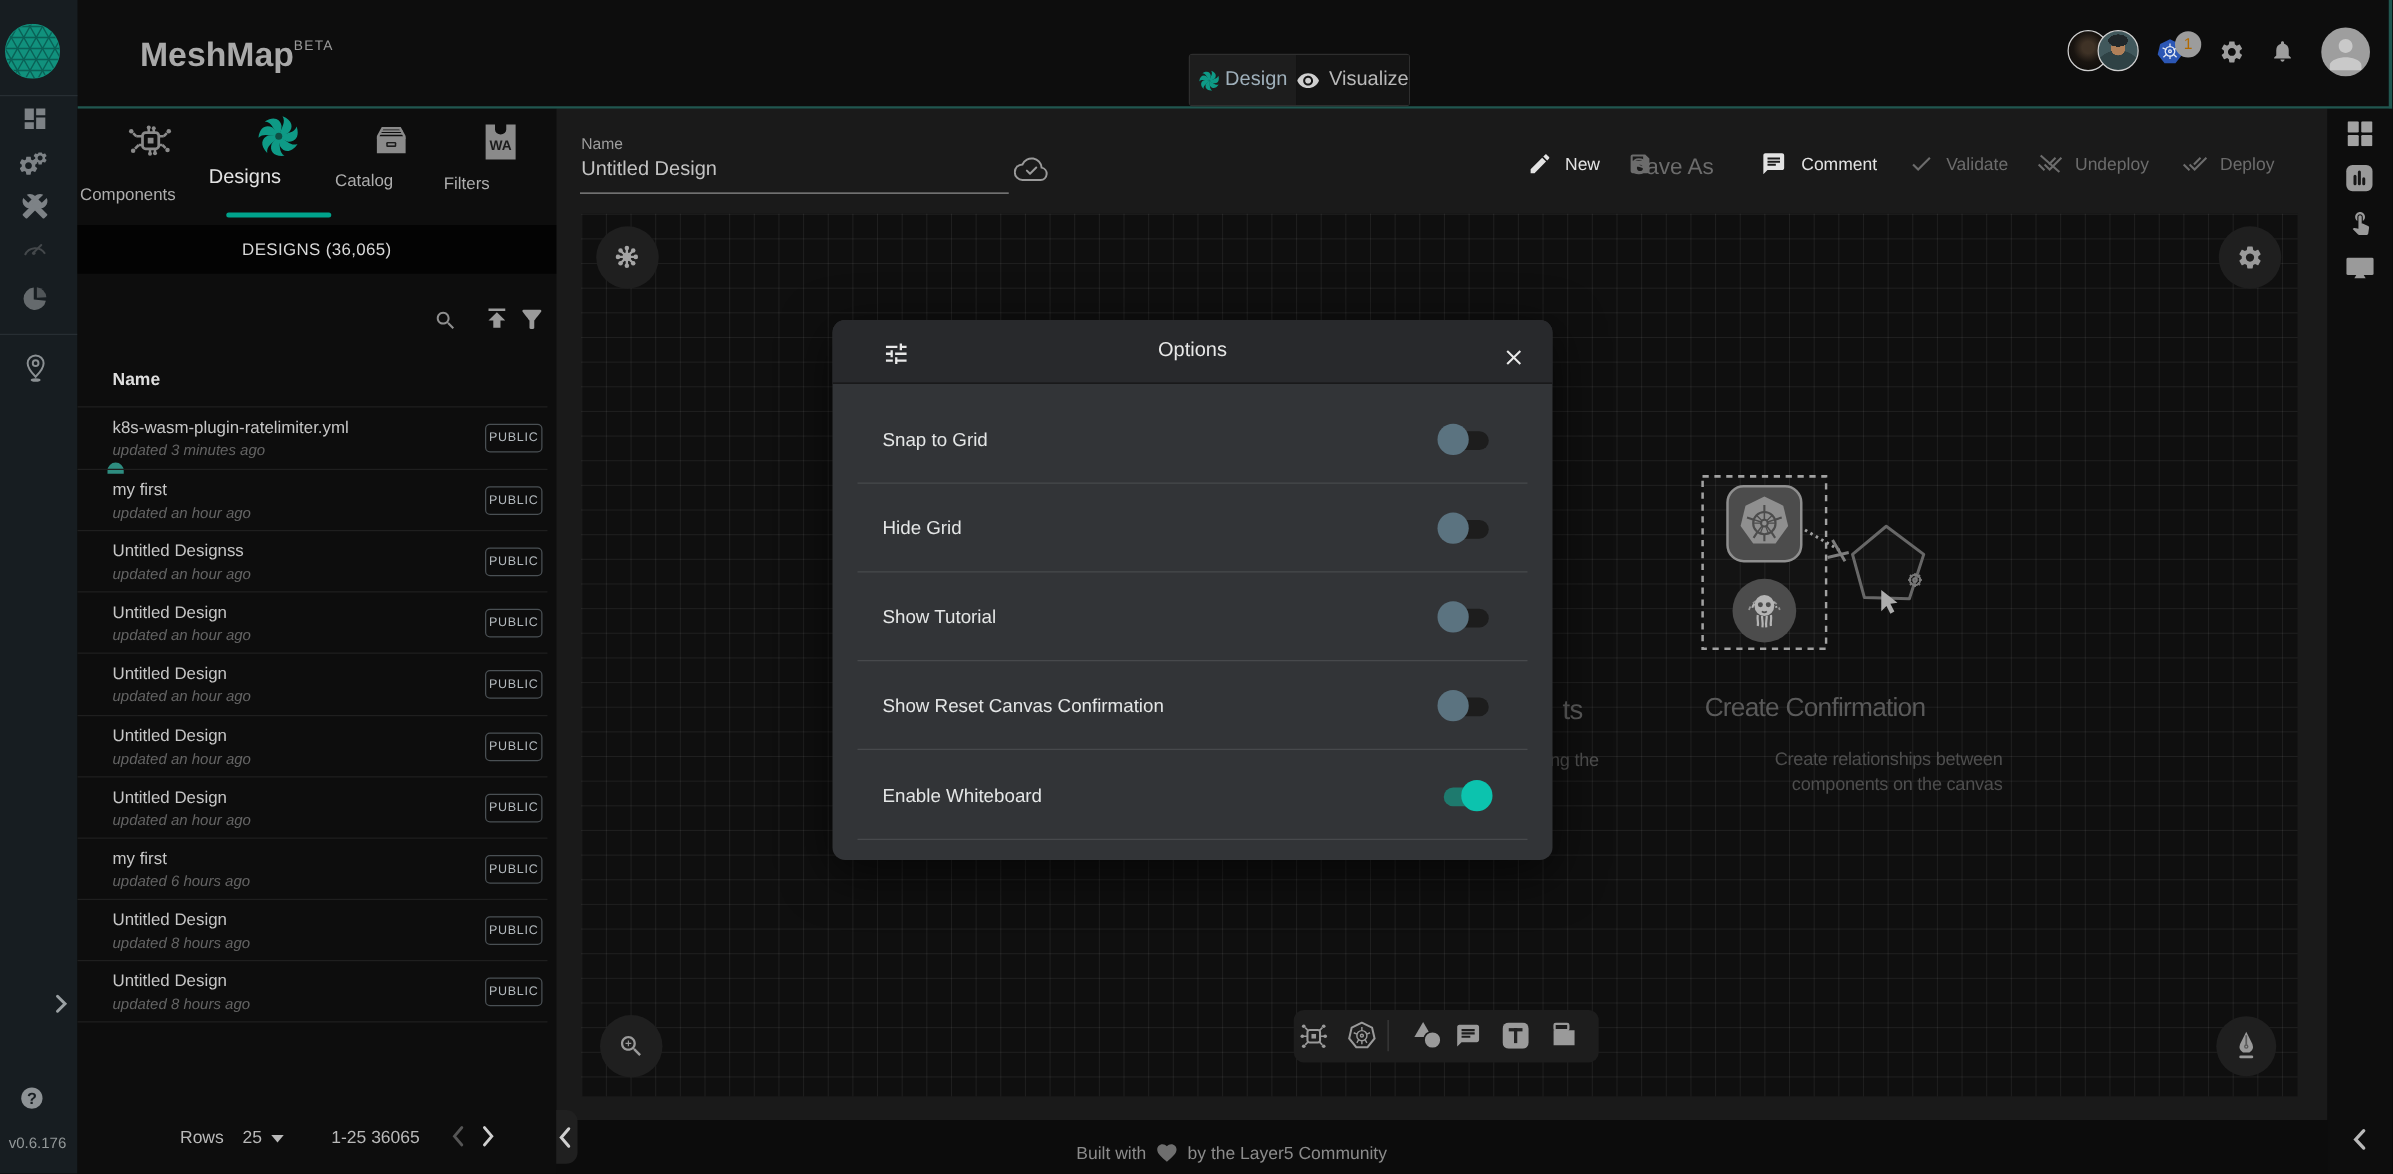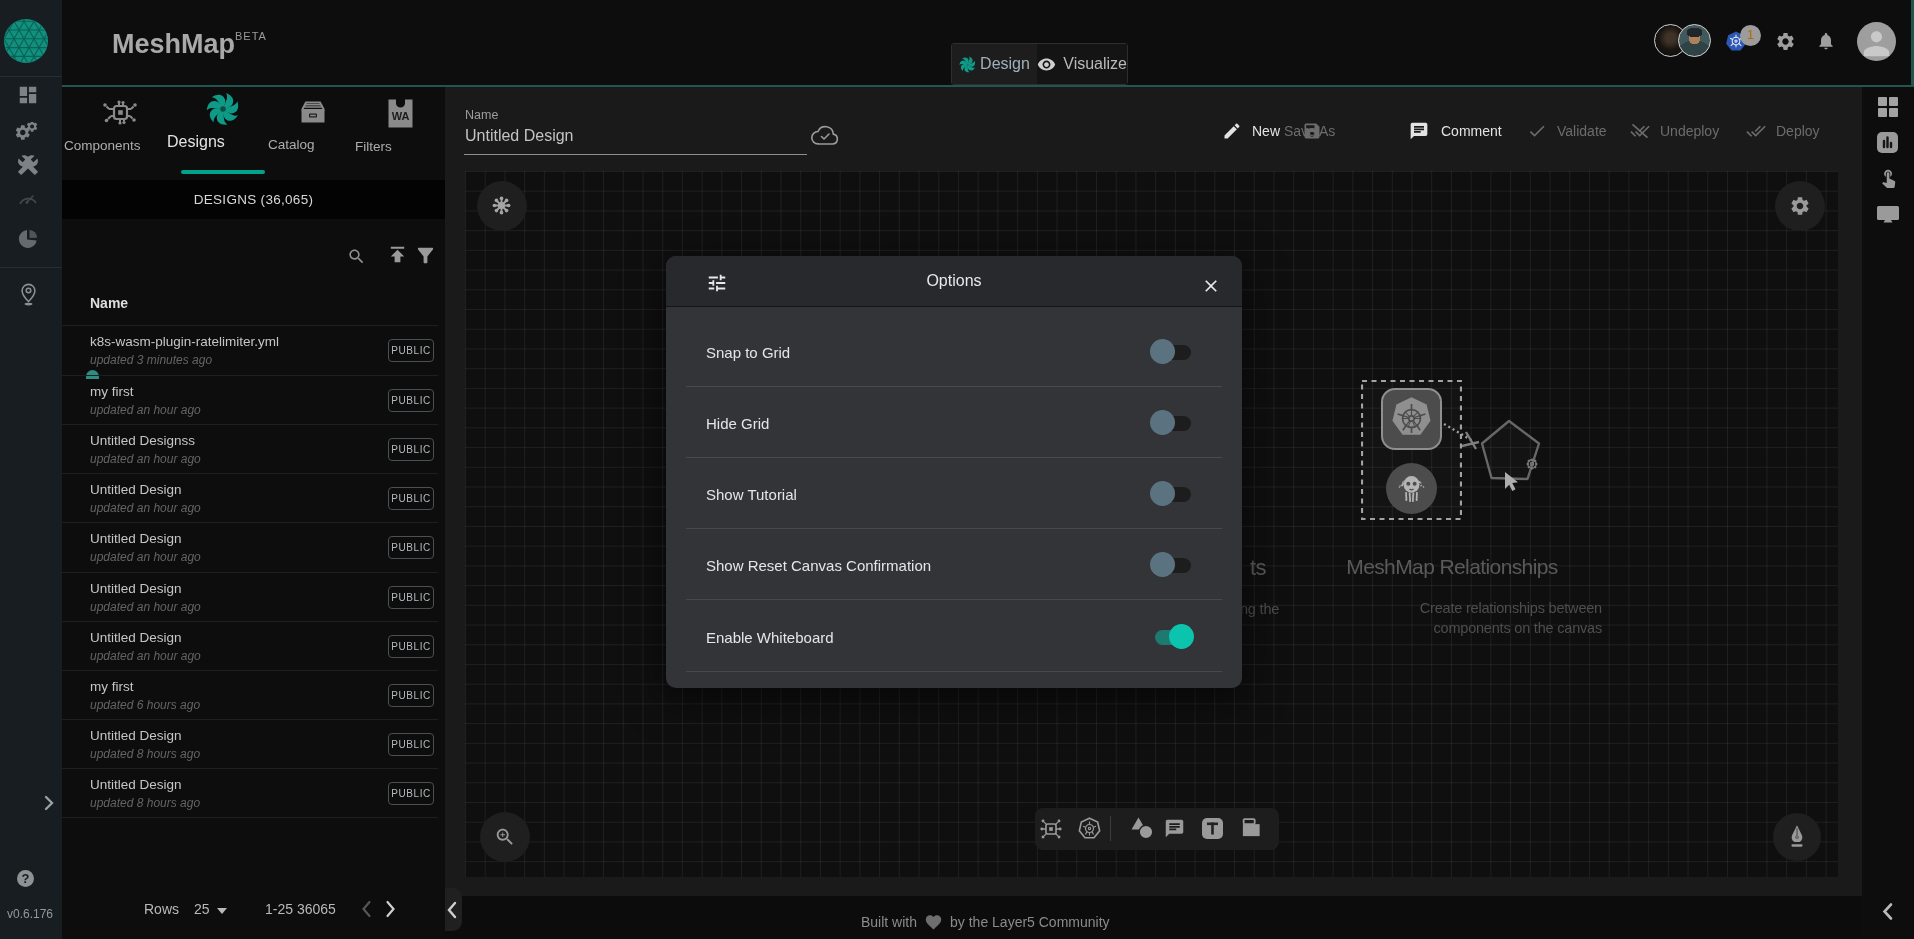--- a/index.html
+++ b/index.html
@@ -217,21 +217,21 @@
         <circle cx="3" cy="6" r="1.8" fill="#8a8a8a" stroke="none"></circle>
           <circle cx="4.5" cy="21.5" r="1.8" fill="#8a8a8a" stroke="none"></circle>
         <circle cx="33" cy="6" r="1.8" fill="#8a8a8a" stroke="none"></circle>
           <circle cx="32" cy="21" r="1.8" fill="#8a8a8a" stroke="none"></circle>
         <path d="M17 7 V4 M21 7 V4.5 M18 20 v3 M22 20 v2.5"></path>
         <circle cx="17" cy="3" r="1.6" fill="#8a8a8a" stroke="none"></circle>
           <circle cx="21" cy="3.5" r="1.6" fill="#8a8a8a" stroke="none"></circle>
         <circle cx="18" cy="24" r="1.6" fill="#8a8a8a" stroke="none"></circle>
           <circle cx="22" cy="23.5" r="1.6" fill="#8a8a8a" stroke="none"></circle>
       </svg>
-      <div style="margin-top:9px">Components</div>
+      <div style="margin-top:19px">Components</div>
     </div>
     <div class="tab" style="left:105px;width:112px;color:#e3e3e3;font-size:16px;">
       <svg class="ic" style="margin-top:5px" width="34" height="34" viewBox="-17 -17 34 34">
         <g fill="#0e9a86">
           <g id="p1">
               <path d="M0 0 C 2 -7 6 -11 3 -16 C 11 -13 12 -7 8 -3 C 5 -1 2 0 0 0 Z"></path>
             </g>
           <use href="#p1" transform="rotate(51)"></use>
             <use href="#p1" transform="rotate(102)"></use>
           <use href="#p1" transform="rotate(153)"></use>
@@ -349,21 +349,21 @@
     <div id="namevalue" class="abs">Untitled Design</div>
     <div id="nameline" class="abs"></div>
 
     <svg class="abs" style="left:777px;top:34px" width="20" height="20" viewBox="0 0 24 24" fill="#e3e3e3">
         <path d="M3 17.25V21h3.75L17.81 9.94l-3.75-3.75L3 17.25zM20.71 7.04c.39-.39.39-1.02 0-1.41l-2.34-2.34c-.39-.39-1.02-.39-1.41 0l-1.83 1.83 3.75 3.75 1.83-1.83z"></path>
       </svg>
     <span class="abs bright" style="left:807px;top:36px;font-size:14px;">New</span>
     <svg class="abs" style="left:857px;top:34px" width="20" height="20" viewBox="0 0 24 24" fill="#6c6c6c">
         <path d="M17 3H5c-1.11 0-2 .9-2 2v14c0 1.1.89 2 2 2h14c1.1 0 2-.9 2-2V7l-4-4zm-5 16c-1.66 0-3-1.34-3-3s1.34-3 3-3 3 1.34 3 3-1.34 3-3 3zm3-10H5V5h10v4z"></path>
       </svg>
-    <span class="abs dim" style="left:839px;top:36px;font-size:14px;">Save As</span>
+    <span class="abs dim" style="left:860px;top:36px;font-size:18px;">Save As</span>
     <svg class="abs" style="left:964px;top:34px" width="20" height="20" viewBox="0 0 24 24" fill="#e3e3e3">
         <path d="M20 2H4c-1.1 0-1.99.9-1.99 2L2 22l4-4h14c1.1 0 2-.9 2-2V4c0-1.1-.9-2-2-2zM6 9h12v2H6V9zm8 5H6v-2h8v2zm4-6H6V6h12v2z"></path>
       </svg>
     <span class="abs bright" style="left:996px;top:36px;font-size:14px;">Comment</span>
     <svg class="abs" style="left:1082px;top:34px" width="20" height="20" viewBox="0 0 24 24" fill="#6c6c6c">
         <path d="M9 16.17L4.83 12l-1.42 1.41L9 19 21 7l-1.41-1.41z"></path>
       </svg>
     <span class="abs dim" style="left:1112px;top:36px;font-size:14px;">Validate</span>
     <svg class="abs" style="left:1184px;top:34px" width="22" height="20" viewBox="0 0 24 24" fill="#6c6c6c">
         <path d="M18 7l-1.41-1.41-6.34 6.34 1.41 1.41L18 7zm4.24-1.41L11.66 16.17 7.48 12l-1.41 1.41L11.66 19l12-12-1.42-1.41zM.41 13.41L6 19l1.41-1.41L1.83 12 .41 13.41z"></path>
@@ -450,21 +450,21 @@
 
     <svg class="abs" style="left:1025px;top:330px" width="78" height="78" viewBox="0 0 78 78" fill="none">
       <path d="M39 4 L69 26.5 L57.5 62 L21.5 61 L12 26.5 Z" stroke="#676767" stroke-width="2.4" stroke-linejoin="round" fill="rgba(255,255,255,0.018)"></path>
       <g transform="translate(62,47)" stroke="#787878" fill="none" stroke-width="1.5">
         <circle r="4.2"></circle>
           <circle r="1.5"></circle>
         <path d="M0 -5.5 V-3 M0 3 V5.5 M-5.5 0 H-3 M3 0 H5.5 M-4 -4 L-2.2 -2.2 M4 -4 L2.2 -2.2 M-4 4 L-2.2 2.2 M4 4 L2.2 2.2"></path>
       </g>
       <path d="M55 56 L55 73 L59.2 68.8 L62.3 75 L65.5 73.2 L62.3 67 L68 66.2 Z" fill="#adadad" transform="translate(-20,-1)"></path>
     </svg>
-    <div class="cardhead" style="left:857px;top:468px;width:300px;text-align:center;">MeshMap Relationships</div>
+    <div class="cardhead" style="left:857px;top:468px;width:300px;text-align:center;">Create Confirmation</div>
     <div class="cardsub" style="left:857px;top:511px;width:300px;">Create relationships between<br>components on the canvas</div>
 
     <div class="cardhead" style="left:805px;top:468px;font-size:22px;text-align:right;">ts</div>
     <div class="cardsub" style="left:795px;top:512px;">ng the</div>
 
     <div id="btoolbar" class="abs"></div>
     <svg class="abs" style="left:595px;top:731px" width="22" height="22" viewBox="0 0 24 24">
       <g stroke="#9a9a9a" stroke-width="1.5" fill="none">
         <path d="M6.5 12 H3 M17.5 12 h3.5 M7.5 7.5 L4.5 4.5 M16.5 7.5 l3-3 M7.5 16.5 l-3 3 M16.5 16.5 l3 3"></path>
       </g>

